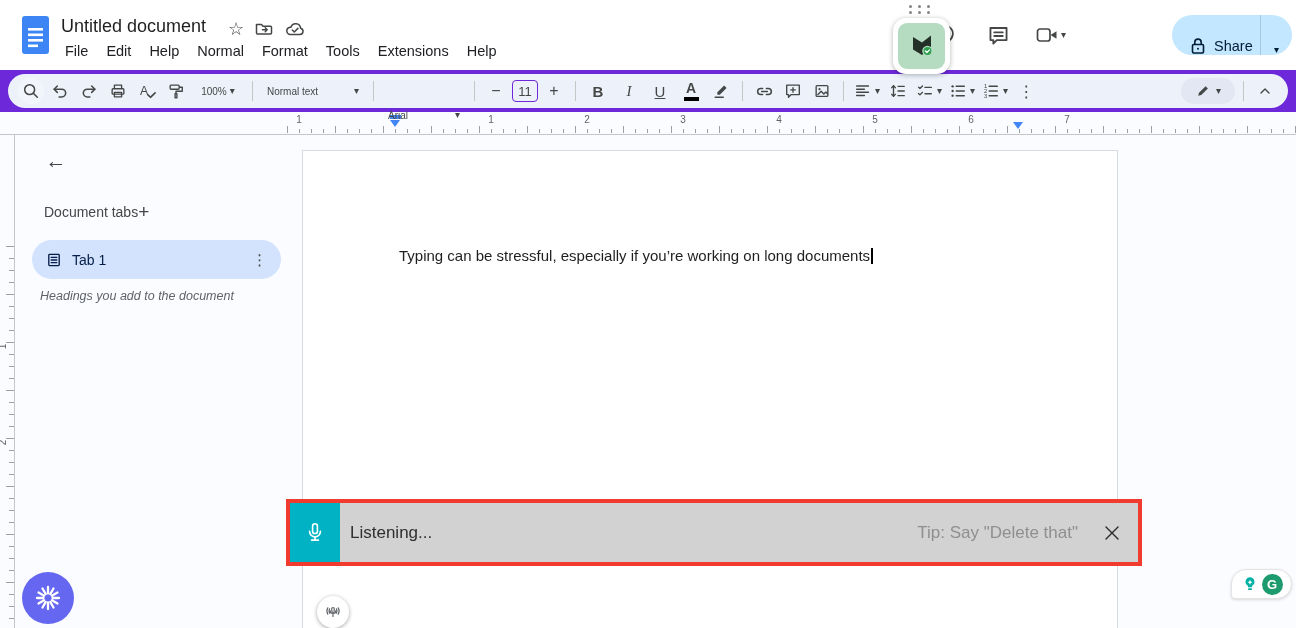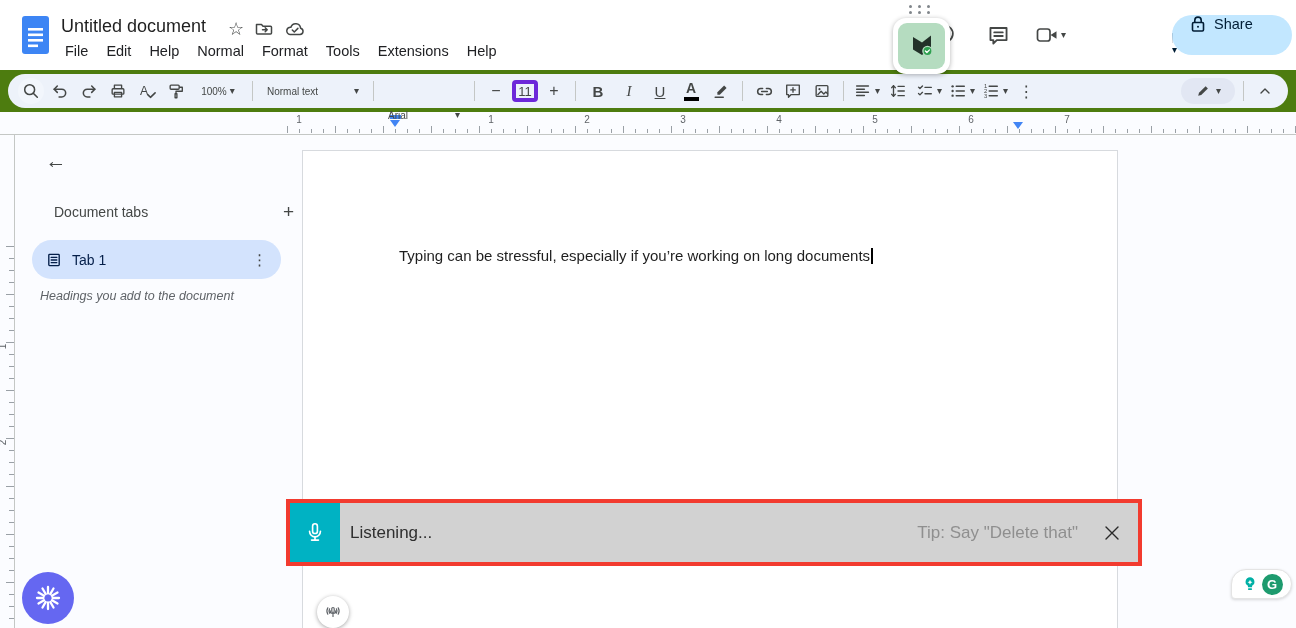--- a/index.html
+++ b/index.html
@@ -1,50 +1,50 @@
 <!DOCTYPE html>
 <html><head>
 <meta charset="utf-8">
 <style>
   * { box-sizing: border-box; margin: 0; padding: 0; }
   html,body { width:1296px; height:628px; overflow:hidden; }
   body { font-family:"Liberation Sans", sans-serif; background:#fff; color:#202124; }
-  .app { position:relative; width:1296px; height:628px; background:#4d7c0f; }
+  .app { position:relative; width:1296px; height:628px; background:#6d28d9; }
 
   
   .menubar { position:absolute; top:0; left:0; right:0; height:70px; background:#fff; }
   .docs-logo { position:absolute; left:22px; top:16px; width:27px; height:38px; }
   .doc-title { position:absolute; left:61px; top:16px; font-size:18px; color:#1f1f1f; }
   .title-icons { position:absolute; left:228px; top:18px; display:flex; gap:10px; align-items:center; color:#444746; }
   .title-icons .star { font-size:18px; line-height:22px; }
   .menu-items { position:absolute; left:56px; top:40px; display:flex; }
   .menu-items span { font-size:14.5px; color:#202124; padding:3px 9px; border-radius:6px; cursor:default; }
   .hdr-right { position:absolute; right:230px; top:17px; display:flex; align-items:center; gap:18px; }
   .hdr-icon { width:36px; height:36px; display:flex; align-items:center; justify-content:center; }
   .video-group { display:flex; align-items:center; gap:2px; }
-  .share-pill { position:absolute; right:4px; top:15px; height:40px; width:120px; background:#c2e7ff; border-radius:20px; display:flex; align-items:flex-start; color:#001d35;flex-direction:column; }
+  .share-pill { position:absolute; right:4px; top:15px; height:40px; width:120px; background:#c2e7ff; border-radius:20px; display:flex; align-items:flex-end; color:#001d35; }
   .share-main { display:flex; align-items:center; gap:8px; padding-left:18px; width:88px; }
   .share-main .lbl { font-size:14.5px; font-weight:500; }
   .share-sep { width:1px; height:40px; background:rgba(0,29,53,.15); }
   .share-caret { flex:1; text-align:center; font-size:11px; color:#001d35; }
   .caret { font-size:10px; color:#444746; line-height:1; }
 
   
   .dots-handle { position:absolute; left:909px; top:5px; width:24px; display:grid; grid-template-columns:repeat(3,1fr); gap:3px; }
   .dots-handle i { width:3px; height:3px; border-radius:50%; background:#80868b; }
   .ext-card { position:absolute; left:893px; top:18px; width:57px; height:56px; background:#fff; border-radius:13px; box-shadow:0 1px 5px rgba(0,0,0,.3); z-index:60; display:flex; align-items:center; justify-content:center; }
   .ext-inner { width:47px; height:46px; border-radius:9px; background:#b5dcc0; display:flex; align-items:center; justify-content:center; }
 
   
   .toolbar { position:absolute; left:8px; top:74px; width:1280px; height:34px; background:#edf2fa; border-radius:17px; display:flex; align-items:center; padding:0 10px; gap:3px; z-index:10; }
   .tb-btn { min-width:26px; height:26px; display:flex; align-items:center; justify-content:center; border-radius:4px; color:#444746; gap:3px; padding:0 2px; }
   .tb-btn.search { background:#f2f6fc; border-radius:50%; }
   .tb-sep { width:1px; height:20px; background:#c4c7c5; margin:0 5px; }
   .tb-label { font-size:10px; color:#444746; }
-  .size-box { width:26px; height:22px; border:4px solid #6d28d9; border-radius:4px; display:flex; align-items:center; justify-content:center; font-size:13px; color:#444746; }
+  .size-box { width:26px; height:22px; border:1px solid #6d28d9; border-radius:4px; display:flex; align-items:center; justify-content:center; font-size:13px; color:#444746; }
   .fmt { font-size:15px; color:#444746; width:24px; text-align:center; }
   .fmt.b { font-weight:bold; }
   .fmt.i { font-style:italic; font-family:"Liberation Serif", serif; }
   .fmt.u { text-decoration:underline; }
   .color-a { display:flex; flex-direction:column; align-items:center; width:24px; }
   .color-a .a { font-size:14px; font-weight:bold; color:#444746; line-height:15px; }
   .color-a .bar { width:15px; height:3.5px; background:#000; margin-top:1px; }
   .pen-pill { margin-left:auto; width:54px; height:26px; background:#e2e7f3; border-radius:13px; display:flex; align-items:center; justify-content:center; gap:5px; }
 
   
@@ -63,21 +63,21 @@
   .main { position:absolute; left:0; top:135px; width:1296px; height:493px; background:#fbfcff; }
   .vline { position:absolute; left:14px; top:0; bottom:0; width:1px; background:#c4c7c5; }
   .vticks-minor { position:absolute; top:111px; bottom:0; left:9px; width:5px;
      background:repeating-linear-gradient(to bottom, #9aa0a6 0 1px, transparent 1px 12px); }
   .vticks-major { position:absolute; top:111px; bottom:0; left:6px; width:8px;
      background:repeating-linear-gradient(to bottom, #9aa0a6 0 1px, transparent 1px 48px); }
   .vnum { position:absolute; left:0px; transform:rotate(-90deg); font-size:10px; color:#5f6368; }
 
   .sidebar { position:absolute; left:16px; top:0; width:284px; height:100%; }
   .back-btn { position:absolute; left:24px; top:10px; font-size:21px; color:#444746; width:32px; height:32px; display:flex; align-items:center; justify-content:center; }
-  .tabs-head { position:absolute; left:38px; top:66px; width:240px; display:flex; justify-content:space-between; align-items:center; }
+  .tabs-head { position:absolute; left:28px; top:66px; width:240px; display:flex; justify-content:flex-start; align-items:center; }
   .tabs-head .t { font-size:14px; color:#444746; }
   .tabs-head .plus { font-size:19px; color:#444746; }
   .tab-pill { position:absolute; left:16px; top:105px; width:249px; height:39px; background:#d3e3fd; border-radius:20px; display:flex; align-items:center; padding:0 14px; gap:10px; }
   .tab-pill .lbl { font-size:14px; font-weight:400; color:#041e49; flex:1; }
   .tab-pill .dots { font-size:15px; color:#444746; }
   .sb-hint { position:absolute; left:24px; top:153px; width:215px; font-size:12.5px; font-style:italic; color:#5f6368; line-height:17px; }
 
   .page { position:absolute; left:302px; top:15px; width:816px; height:478px; background:#fff; border:1px solid #d7dade; border-bottom:none; }
   .doc-text { position:absolute; left:96px; top:96px; font-size:15px; color:#1f1f1f; white-space:nowrap; }
   .cursor { display:inline-block; width:2px; height:16px; background:#000; vertical-align:-3px; margin-left:1px; }

